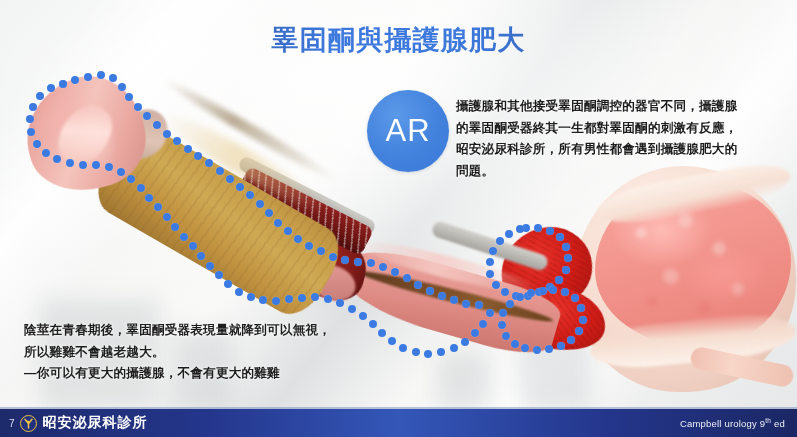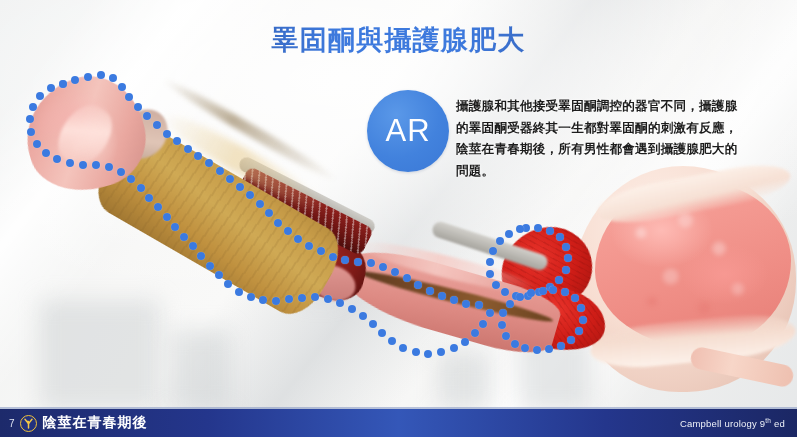--- a/index.html
+++ b/index.html
@@ -509,29 +509,32 @@
   </div>
 
   <div id="ar-badge">
     <span>AR</span>
   </div>
 
   <div id="title">睪固酮與攝護腺肥大</div>
 
   <div class="copy" id="copy-right">攝護腺和其他接受睪固酮調控的器官不同，攝護腺
 的睪固酮受器終其一生都對睪固酮的刺激有反應，
-陰莖在青春期後，所有男性都會遇到攝護腺肥大的
+昭安泌尿科診所，所有男性都會遇到攝護腺肥大的
 問題。</div>
+  <div class="copy" id="copy-left">陰莖在青春期後，睪固酮受器表現量就降到可以無視，
+所以雞雞不會越老越大。
+—你可以有更大的攝護腺，不會有更大的雞雞</div>
 
   <div id="footer-top-line"></div>
   <div id="footer">
     <span id="page-num">7</span>
     <span id="clinic-logo">
       <svg width="13" height="13" viewBox="0 0 13 13" aria-hidden="true">
         <path d="M3 2.3 L6.5 6.6 L10 2.3" stroke="#f2c748" stroke-width="1.5" fill="none" stroke-linecap="round"></path>
         <path d="M6.5 6.6 L6.5 11" stroke="#f2c748" stroke-width="1.5" fill="none" stroke-linecap="round"></path>
         <path d="M4.6 4.4 L6.5 4.4" stroke="#f2c748" stroke-width="1.1" fill="none" stroke-linecap="round"></path>
       </svg>
     </span>
-    <span id="clinic-name">陰莖在青春期後</span>
+    <span id="clinic-name">昭安泌尿科診所</span>
     <span id="source"><span>Campbell urology 9</span><sup>th</sup><span> ed</span></span>
   </div>
 </div>
 
 </body></html>

